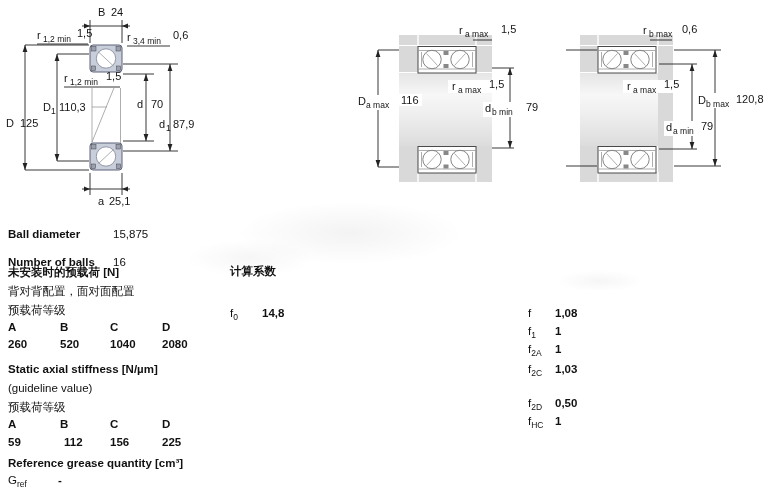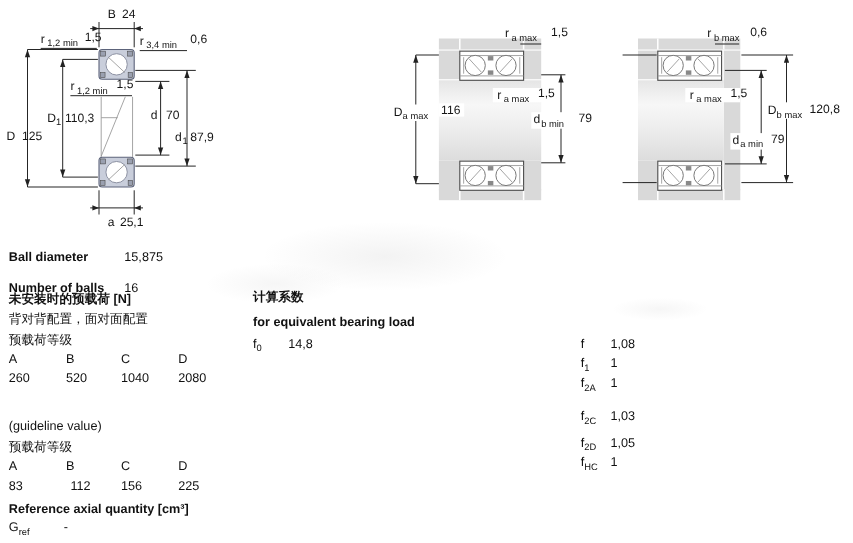--- a/index.html
+++ b/index.html
@@ -14,21 +14,21 @@
   .t{font-size:11px;}
   .ts{font-size:8.5px;}
   .dl{stroke:#222;stroke-width:.9;fill:none;}
   .tl{stroke:#999;stroke-width:.8;fill:none;}
   .wl{stroke:#fff;stroke-width:1.4;}
   .ar{fill:#222;stroke:none;}
   .lbg{fill:#fff;}
   .row{position:absolute;white-space:nowrap;font-size:11.5px;line-height:14px;}
   .b{font-weight:bold;}
   .v{position:absolute;top:0;font-weight:normal;}
-  .c{position:absolute;top:0;}
+  .c{position:absolute;top:0;font-weight:bold;}
   .sb{font-size:8.5px;vertical-align:-3px;}
 </style>
 </head>
 <body>
 
 <div class="canvas">
   <div class="wm"></div>
 
   <svg width="775" height="220" style="position:absolute;left:0;top:0">
     <defs>
@@ -340,65 +340,65 @@
     <span class="c" style="left:102px">C</span>
     <span class="c" style="left:154px">D</span>
   </div>
   <div class="row" style="left:8px;top:337px;width:220px">
     <span class="c" style="left:0">260</span>
     <span class="c" style="left:52px">520</span>
     <span class="c" style="left:102px">1040</span>
     <span class="c" style="left:154px">2080</span>
   </div>
 
+  <div class="row b" style="left:8px;top:362px">Static axial stiffness [N/µm]</div>
   <div class="row" style="left:8px;top:381px">(guideline value)</div>
   <div class="row" style="left:8px;top:400px">预载荷等级</div>
   <div class="row" style="left:8px;top:417px;width:220px">
     <span class="c" style="left:0">A</span>
     <span class="c" style="left:52px">B</span>
     <span class="c" style="left:102px">C</span>
     <span class="c" style="left:154px">D</span>
   </div>
   <div class="row" style="left:8px;top:435px;width:220px">
-    <span class="c" style="left:0">83</span>
+    <span class="c" style="left:0">59</span>
     <span class="c" style="left:56px">112</span>
     <span class="c" style="left:102px">156</span>
     <span class="c" style="left:154px">225</span>
   </div>
 
-  <div class="row b" style="left:8px;top:456px">Reference axial quantity [cm³]</div>
+  <div class="row b" style="left:8px;top:456px">Reference grease quantity [cm³]</div>
   <div class="row" style="left:8px;top:473px;width:120px">
     <span><span>G</span><span class="sb">ref</span></span>
     <span class="c" style="left:50px">-</span>
   </div>
 
   <div class="row b" style="left:230px;top:264px">计算系数</div>
-  <div class="row b" style="left:230px;top:286px">for equivalent bearing load</div>
   <div class="row" style="left:230px;top:306px;width:120px">
     <span><span>f</span><span class="sb">0</span></span>
     <span class="c" style="left:32px">14,8</span>
   </div>
 
   <div class="row" style="left:528px;top:306px;width:120px">
     <span><span>f</span><span class="sb"></span></span>
     <span class="c" style="left:27px">1,08</span>
   </div>
   <div class="row" style="left:528px;top:324px;width:120px">
     <span><span>f</span><span class="sb">1</span></span>
     <span class="c" style="left:27px">1</span>
   </div>
   <div class="row" style="left:528px;top:342px;width:120px">
     <span><span>f</span><span class="sb">2A</span></span>
     <span class="c" style="left:27px">1</span>
   </div>
-  <div class="row" style="left:528px;top:372px;width:120px">
+  <div class="row" style="left:528px;top:362px;width:120px">
     <span><span>f</span><span class="sb">2C</span></span>
     <span class="c" style="left:27px">1,03</span>
   </div>
   <div class="row" style="left:528px;top:396px;width:120px">
     <span><span>f</span><span class="sb">2D</span></span>
-    <span class="c" style="left:27px">1,05</span>
+    <span class="c" style="left:27px">0,50</span>
   </div>
   <div class="row" style="left:528px;top:414px;width:120px">
     <span><span>f</span><span class="sb">HC</span></span>
     <span class="c" style="left:27px">1</span>
   </div>
 </div>
 
 </body></html>

